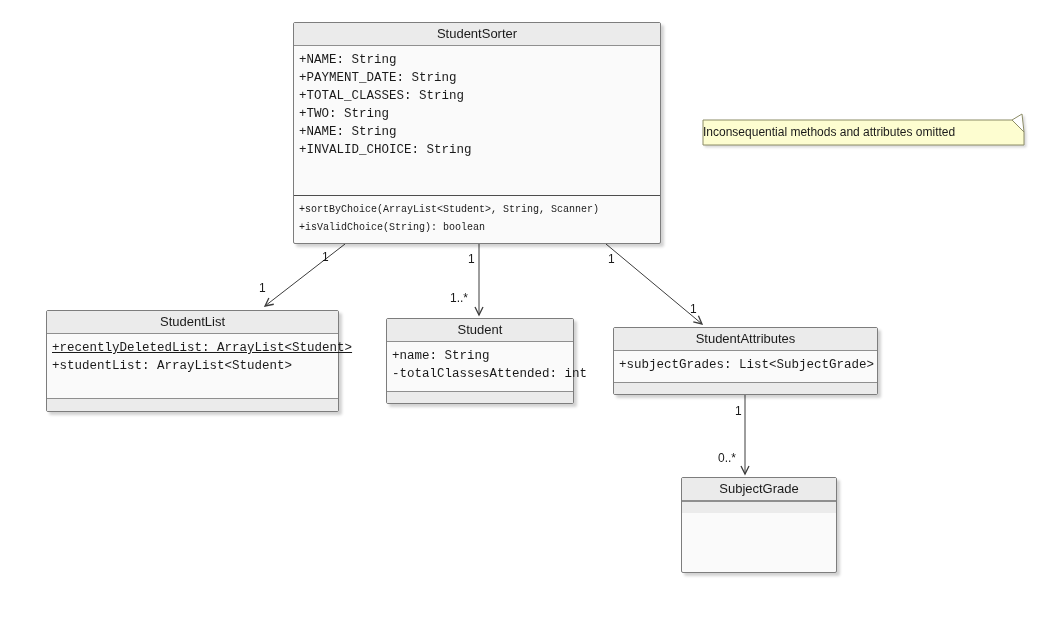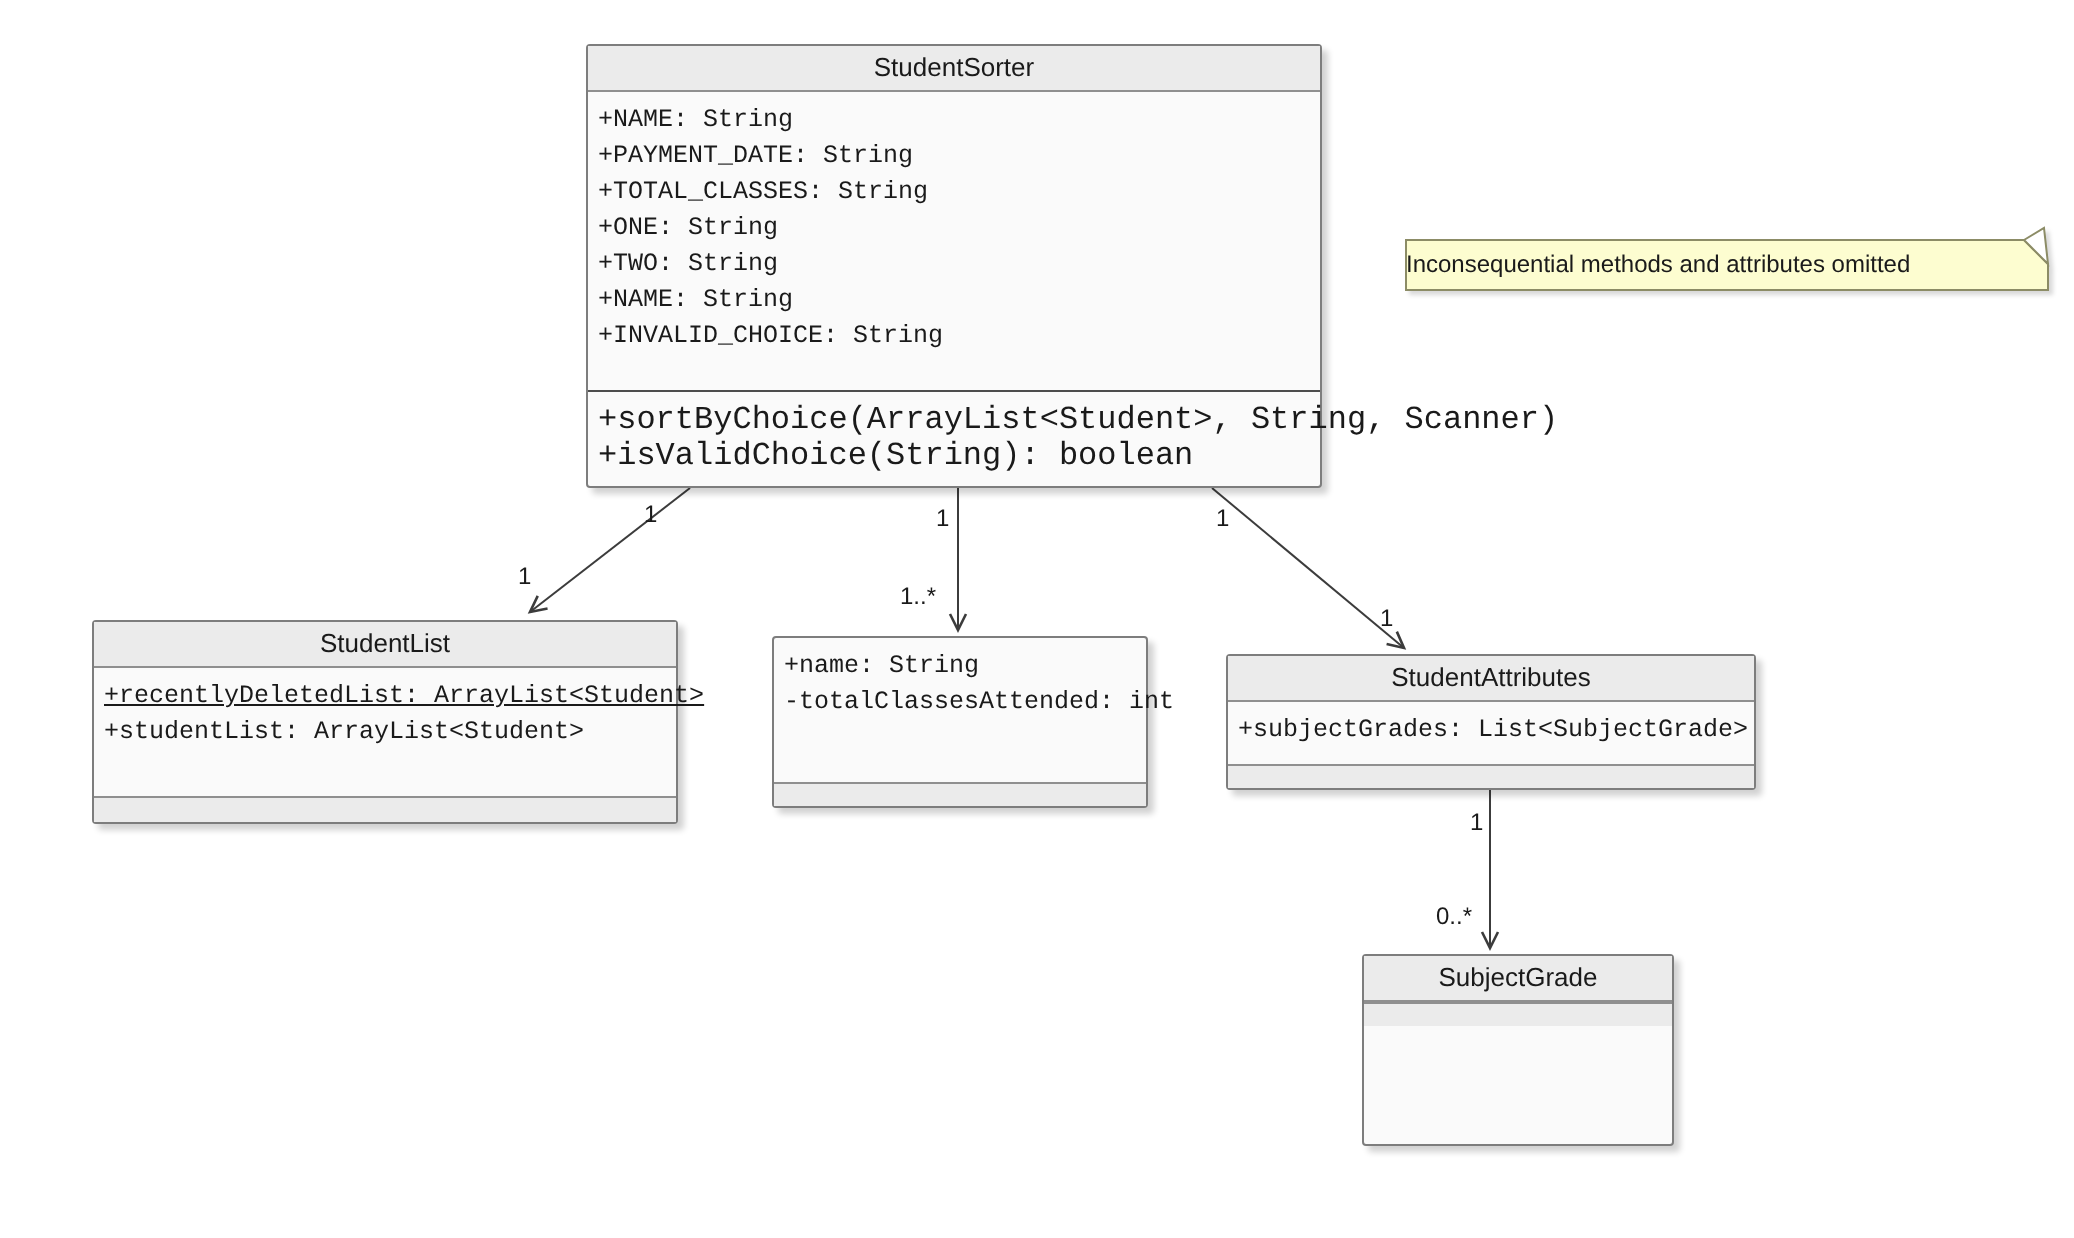--- a/index.html
+++ b/index.html
@@ -41,21 +41,21 @@
   .member{
     line-height:18px;
     white-space:nowrap;
     font-family:Liberation Mono, monospace;
   }
   .member.u{ text-decoration:underline; }
   .uml-methods{
     box-sizing:border-box;
     border-top:1px solid #4d4d4d;
     padding:5px 23px 2px 5px;
-    font-size:16px;
+    font-size:10px;
   }
   .uml-empty{
     box-sizing:border-box;
     border-top:1px solid #8f8f8f;
     background:#ebebeb;
   }
   .mult{
     position:absolute;
     font-size:12px;
     color:#1a1a1a;
@@ -112,41 +112,41 @@
     <path d="M312,10 L322,4 L324,22 Z" fill="#ffffff" stroke="#8c8c66" stroke-width="1"></path>
   </svg>
   <div id="note-text">Inconsequential methods and attributes omitted</div>
 
   <div class="uml-class" style="left:293px;top:22px;width:368px;height:222px">
     <div class="uml-title">StudentSorter</div>
     <div class="uml-attrs">
       <div class="member">+NAME: String</div>
       <div class="member">+PAYMENT_DATE: String</div>
       <div class="member">+TOTAL_CLASSES: String</div>
-      <div class="member">+ONE: String</div>
       <div class="member">+TWO: String</div>
       <div class="member">+NAME: String</div>
       <div class="member">+INVALID_CHOICE: String</div>
     </div>
     <div class="uml-methods" style="height:48px">
       <div class="member">+sortByChoice(ArrayList&lt;Student&gt;, String, Scanner)</div>
       <div class="member">+isValidChoice(String): boolean</div>
     </div>
   </div>
 
   <div class="uml-class" style="left:46px;top:310px;width:293px;height:102px">
     <div class="uml-title">StudentList</div>
     <div class="uml-attrs">
       <div class="member u">+recentlyDeletedList: ArrayList&lt;Student&gt;</div>
       <div class="member">+studentList: ArrayList&lt;Student&gt;</div>
     </div>
     <div class="uml-empty" style="height:13px"></div>
   </div>
 
   <div class="uml-class" style="left:386px;top:318px;width:188px;height:86px">
+    <div class="uml-title">Student</div>
     <div class="uml-attrs">
       <div class="member">+name: String</div>
       <div class="member">-totalClassesAttended: int</div>
     </div>
     <div class="uml-empty" style="height:12px"></div>
   </div>
 
   <div class="uml-class" style="left:613px;top:327px;width:265px;height:68px">
     <div class="uml-title">StudentAttributes</div>
     <div class="uml-attrs">

